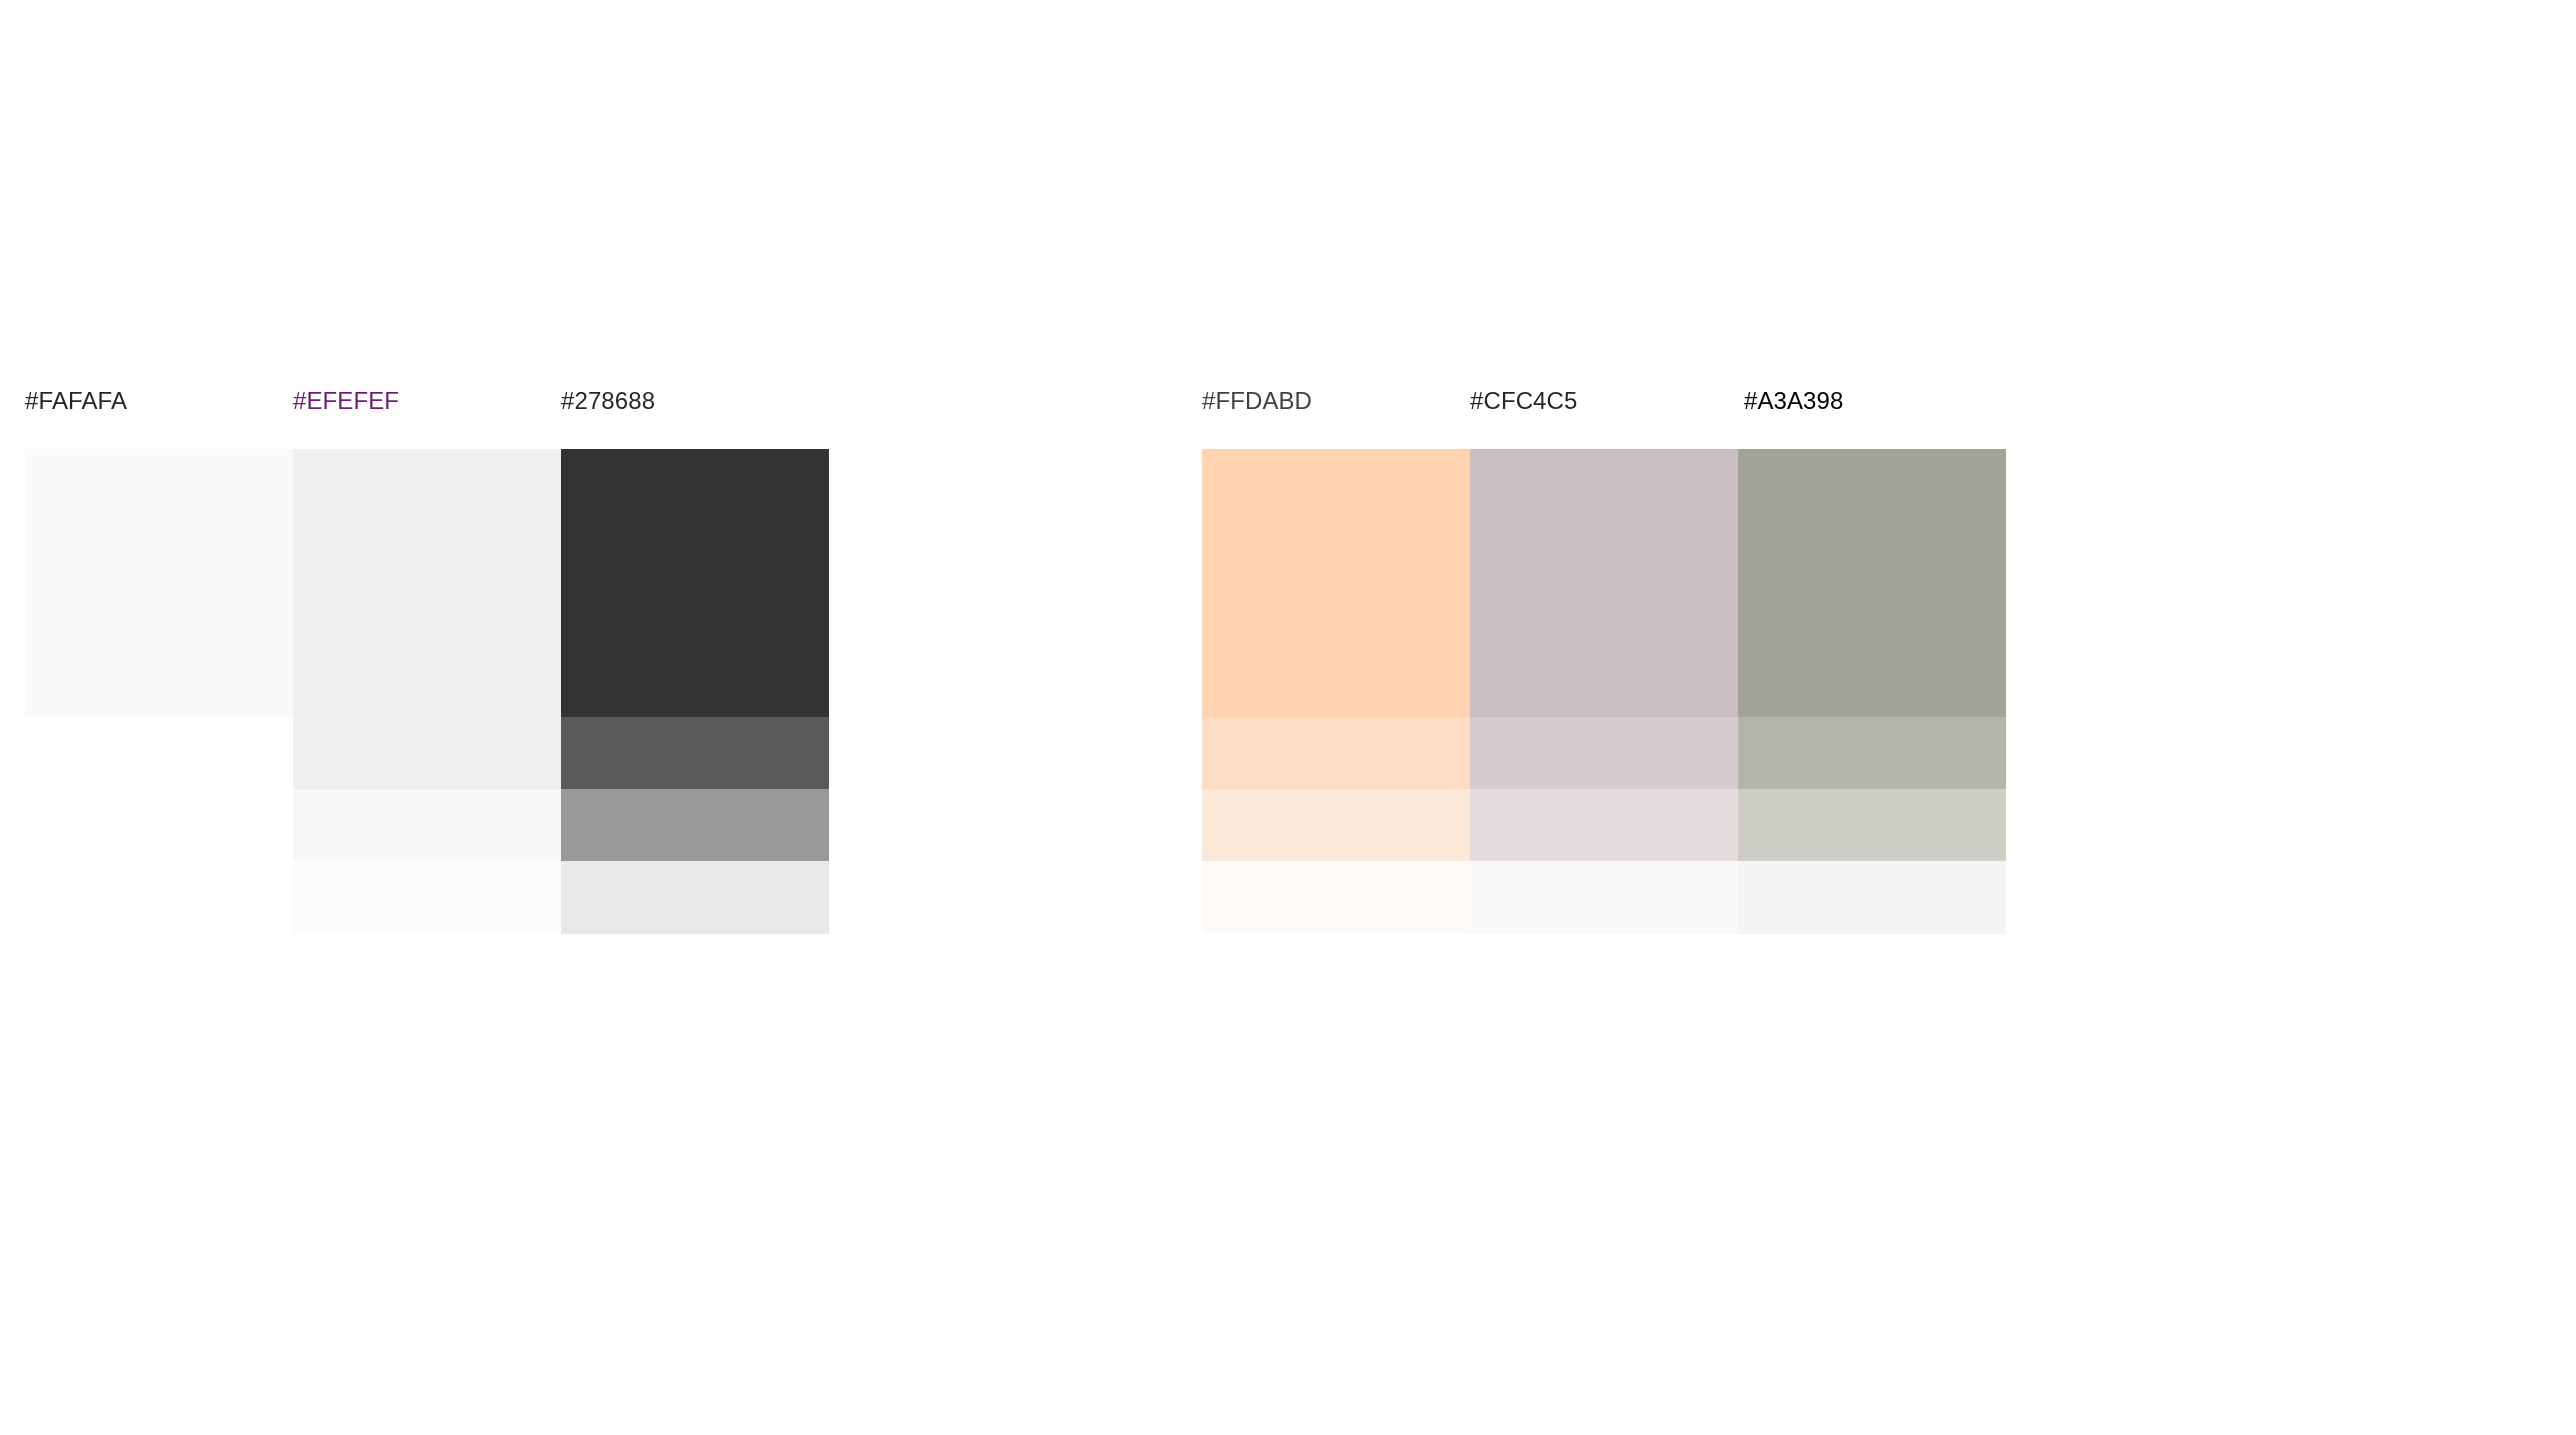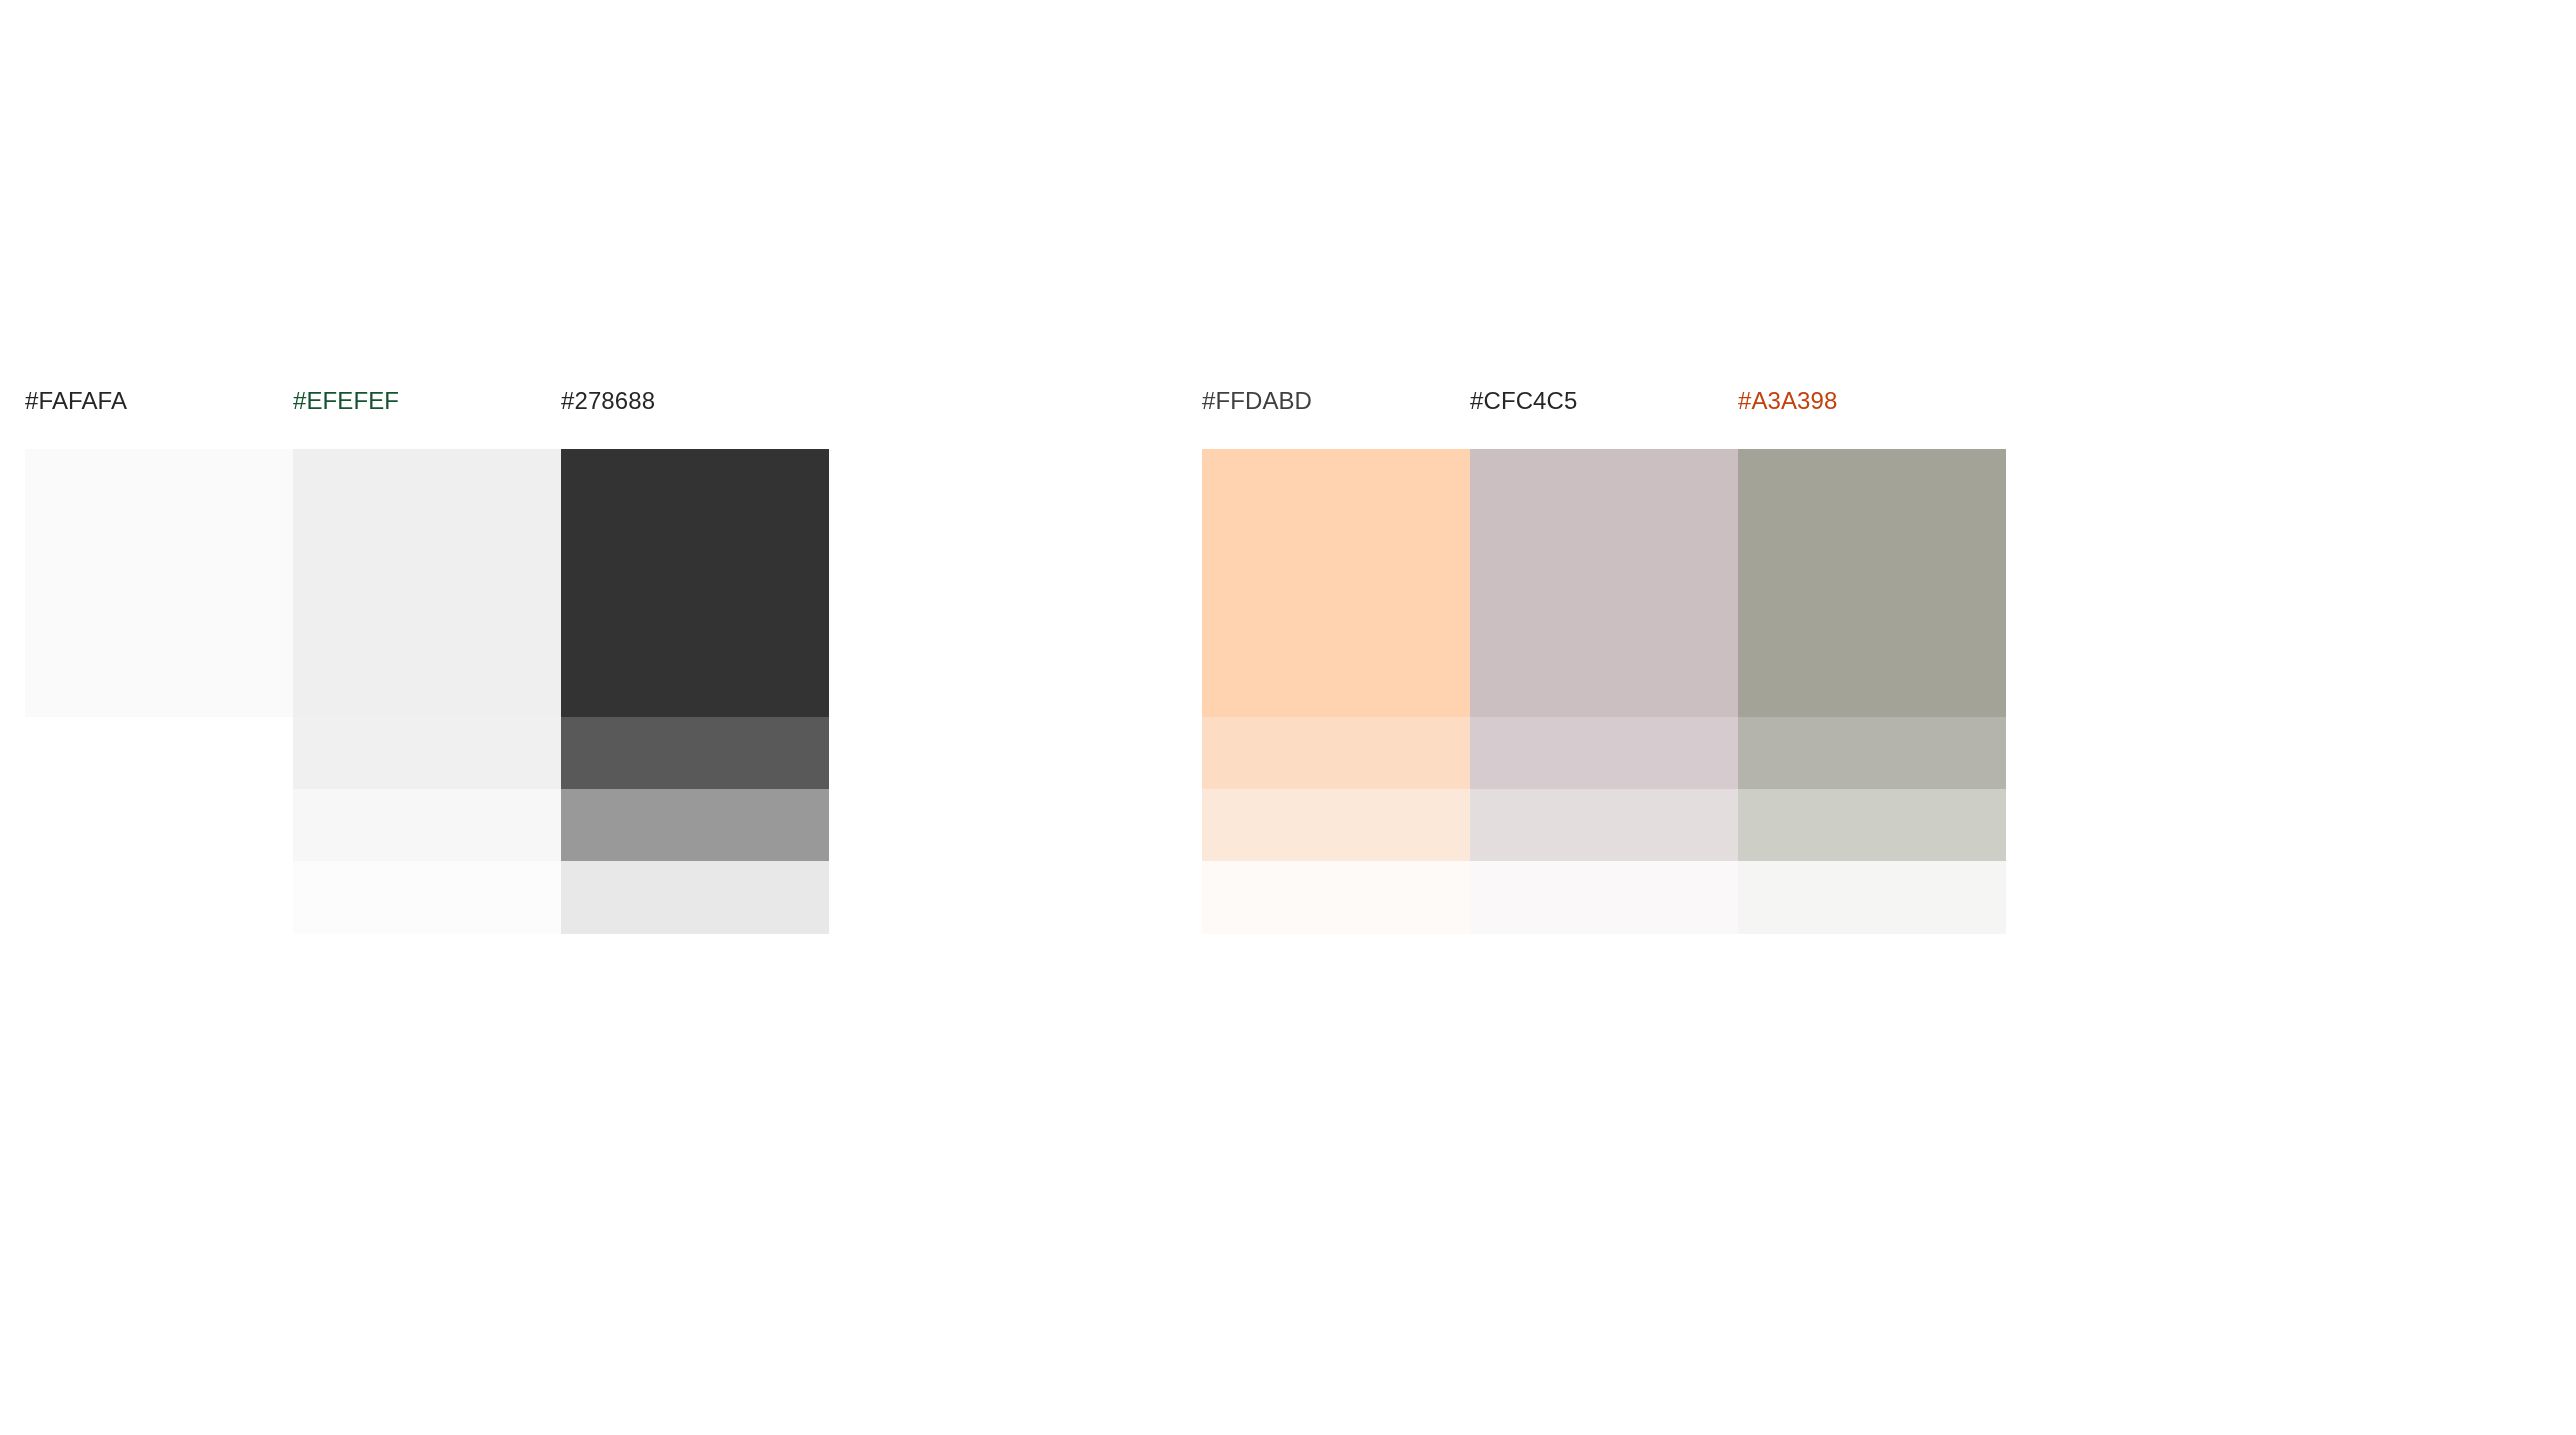--- a/index.html
+++ b/index.html
@@ -95,21 +95,21 @@
       <span class="swatch-chip" style="background: rgb(250, 250, 250);"></span>
       <span class="tint-gap"></span>
       <span class="tint-stack is-empty">
         <span class="tint-row"></span>
         <span class="tint-row"></span>
         <span class="tint-row tint-row-last"></span>
       </span>
     </div>
 
     <div class="swatch-column">
-      <span class="swatch-label" style="color: #14532d;">#EFEFEF</span>
+      <span class="swatch-label" style="color: #701a75;">#EFEFEF</span>
       <span class="swatch-chip" style="background: rgb(239, 239, 239);"></span>
       <span class="tint-gap"></span>
       <span class="tint-stack">
         <span class="tint-row" style="background: rgb(240, 240, 240);"></span>
         <span class="tint-row" style="background: rgb(247, 247, 247);"></span>
         <span class="tint-row tint-row-last" style="background: rgb(252, 252, 252);"></span>
       </span>
     </div>
 
     <div class="swatch-column">
@@ -143,21 +143,21 @@
       <span class="swatch-chip" style="background: rgb(203, 191, 193);"></span>
       <span class="tint-gap"></span>
       <span class="tint-stack">
         <span class="tint-row" style="background: rgb(214, 203, 206);"></span>
         <span class="tint-row" style="background: rgb(228, 221, 222);"></span>
         <span class="tint-row tint-row-last" style="background: rgb(250, 248, 248);"></span>
       </span>
     </div>
 
     <div class="swatch-column">
-      <span class="swatch-label" style="color: #c2410c;">#A3A398</span>
+      <span class="swatch-label" style="color: #000000; margin-left: 6px;">#A3A398</span>
       <span class="swatch-chip" style="background: rgb(163, 163, 152);"></span>
       <span class="tint-gap"></span>
       <span class="tint-stack">
         <span class="tint-row" style="background: rgb(180, 180, 173);"></span>
         <span class="tint-row" style="background: rgb(205, 206, 198);"></span>
         <span class="tint-row tint-row-last" style="background: rgb(245, 245, 243);"></span>
       </span>
     </div>
 
 

